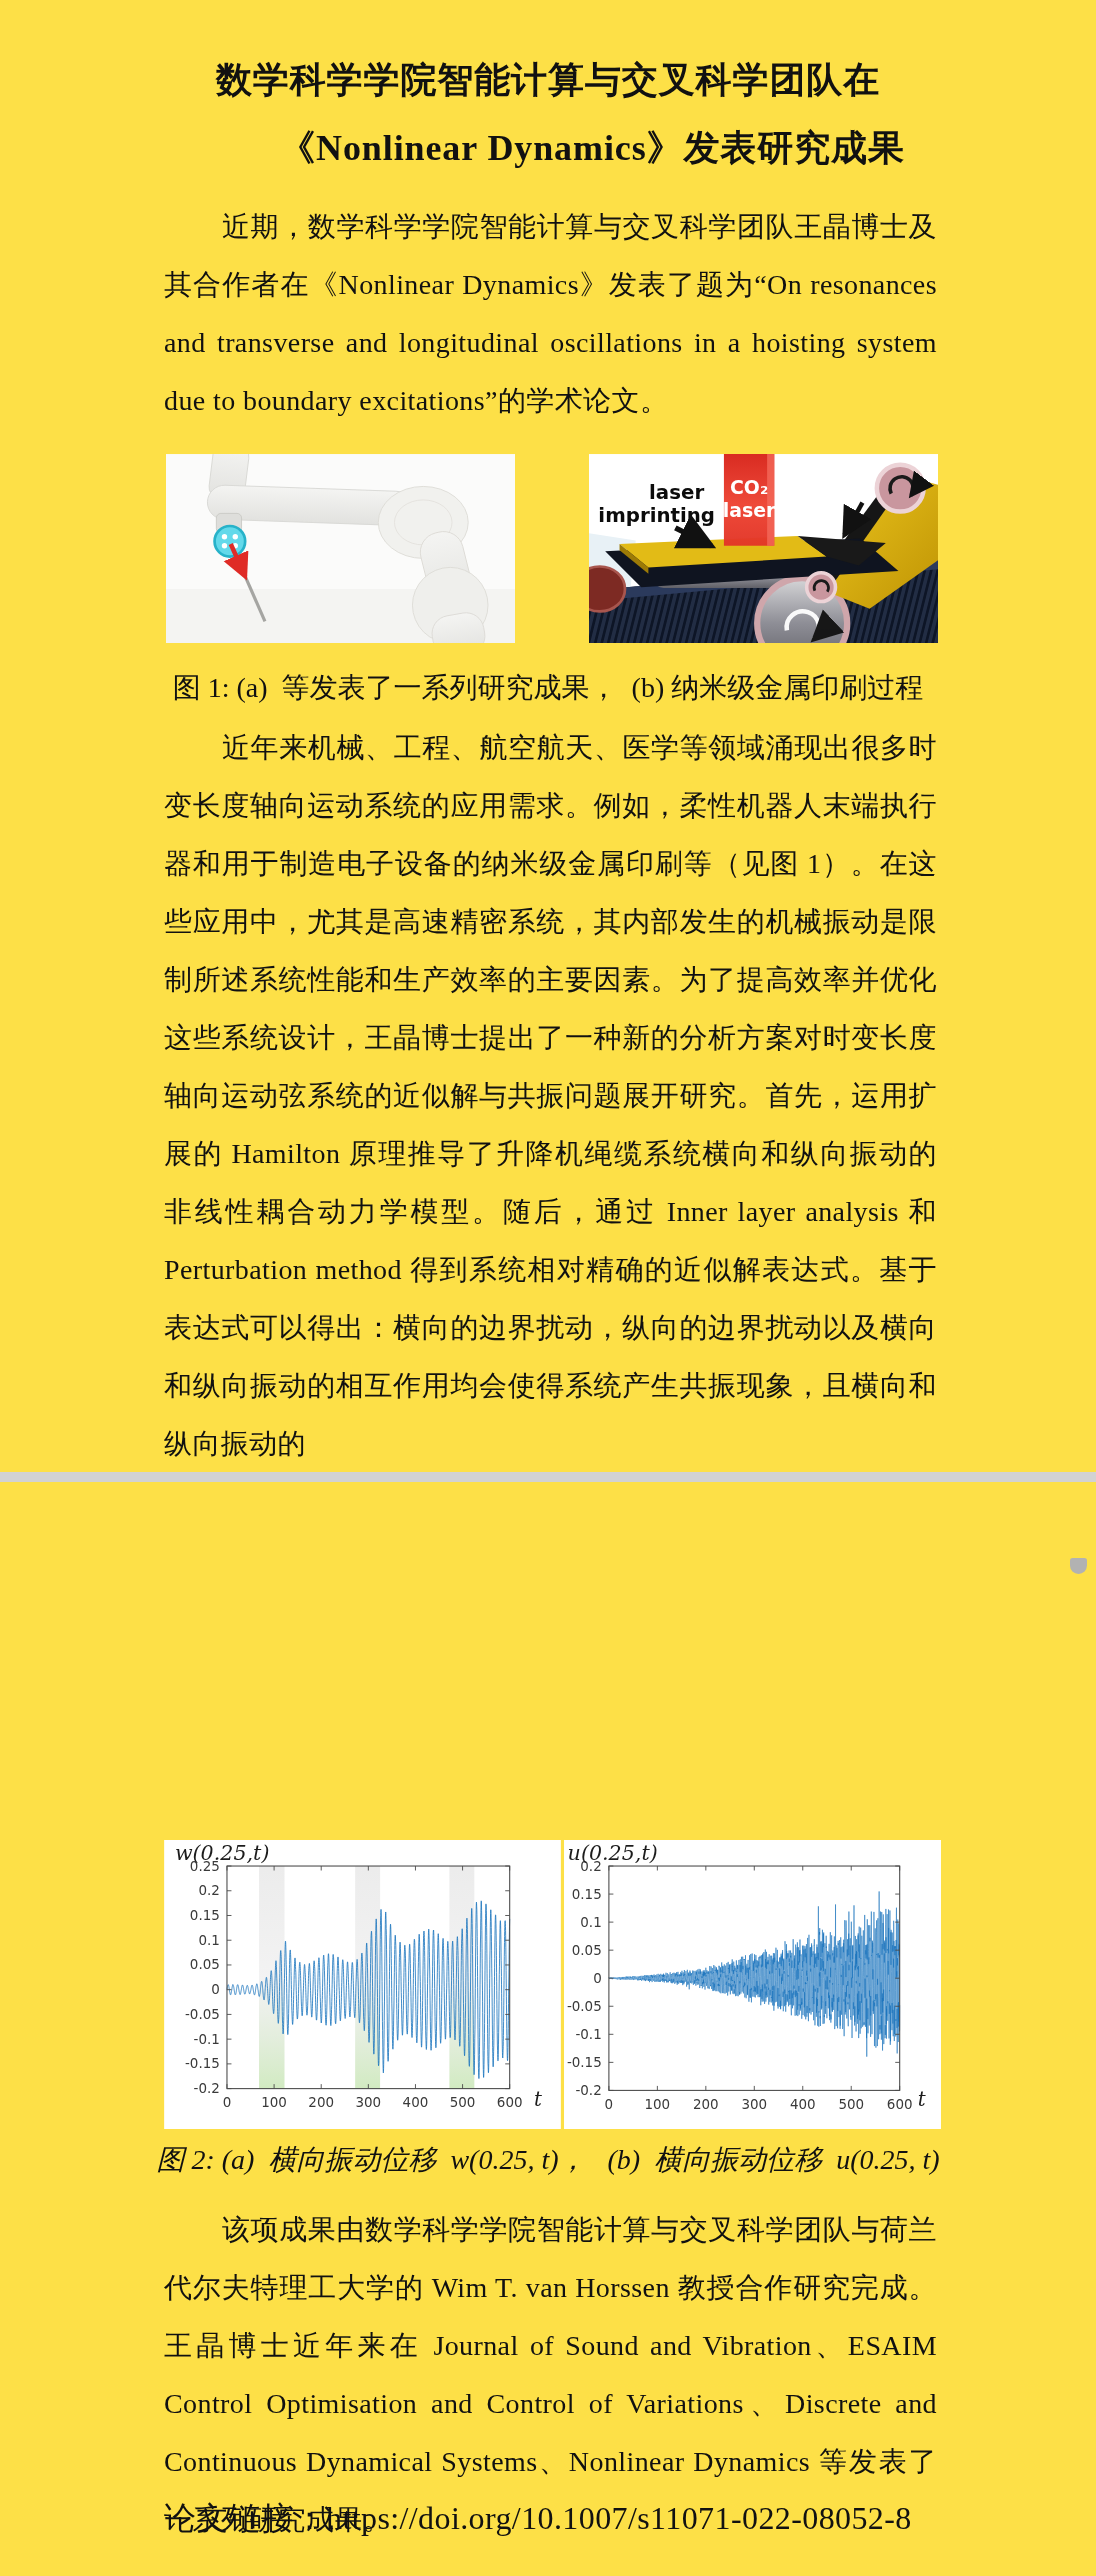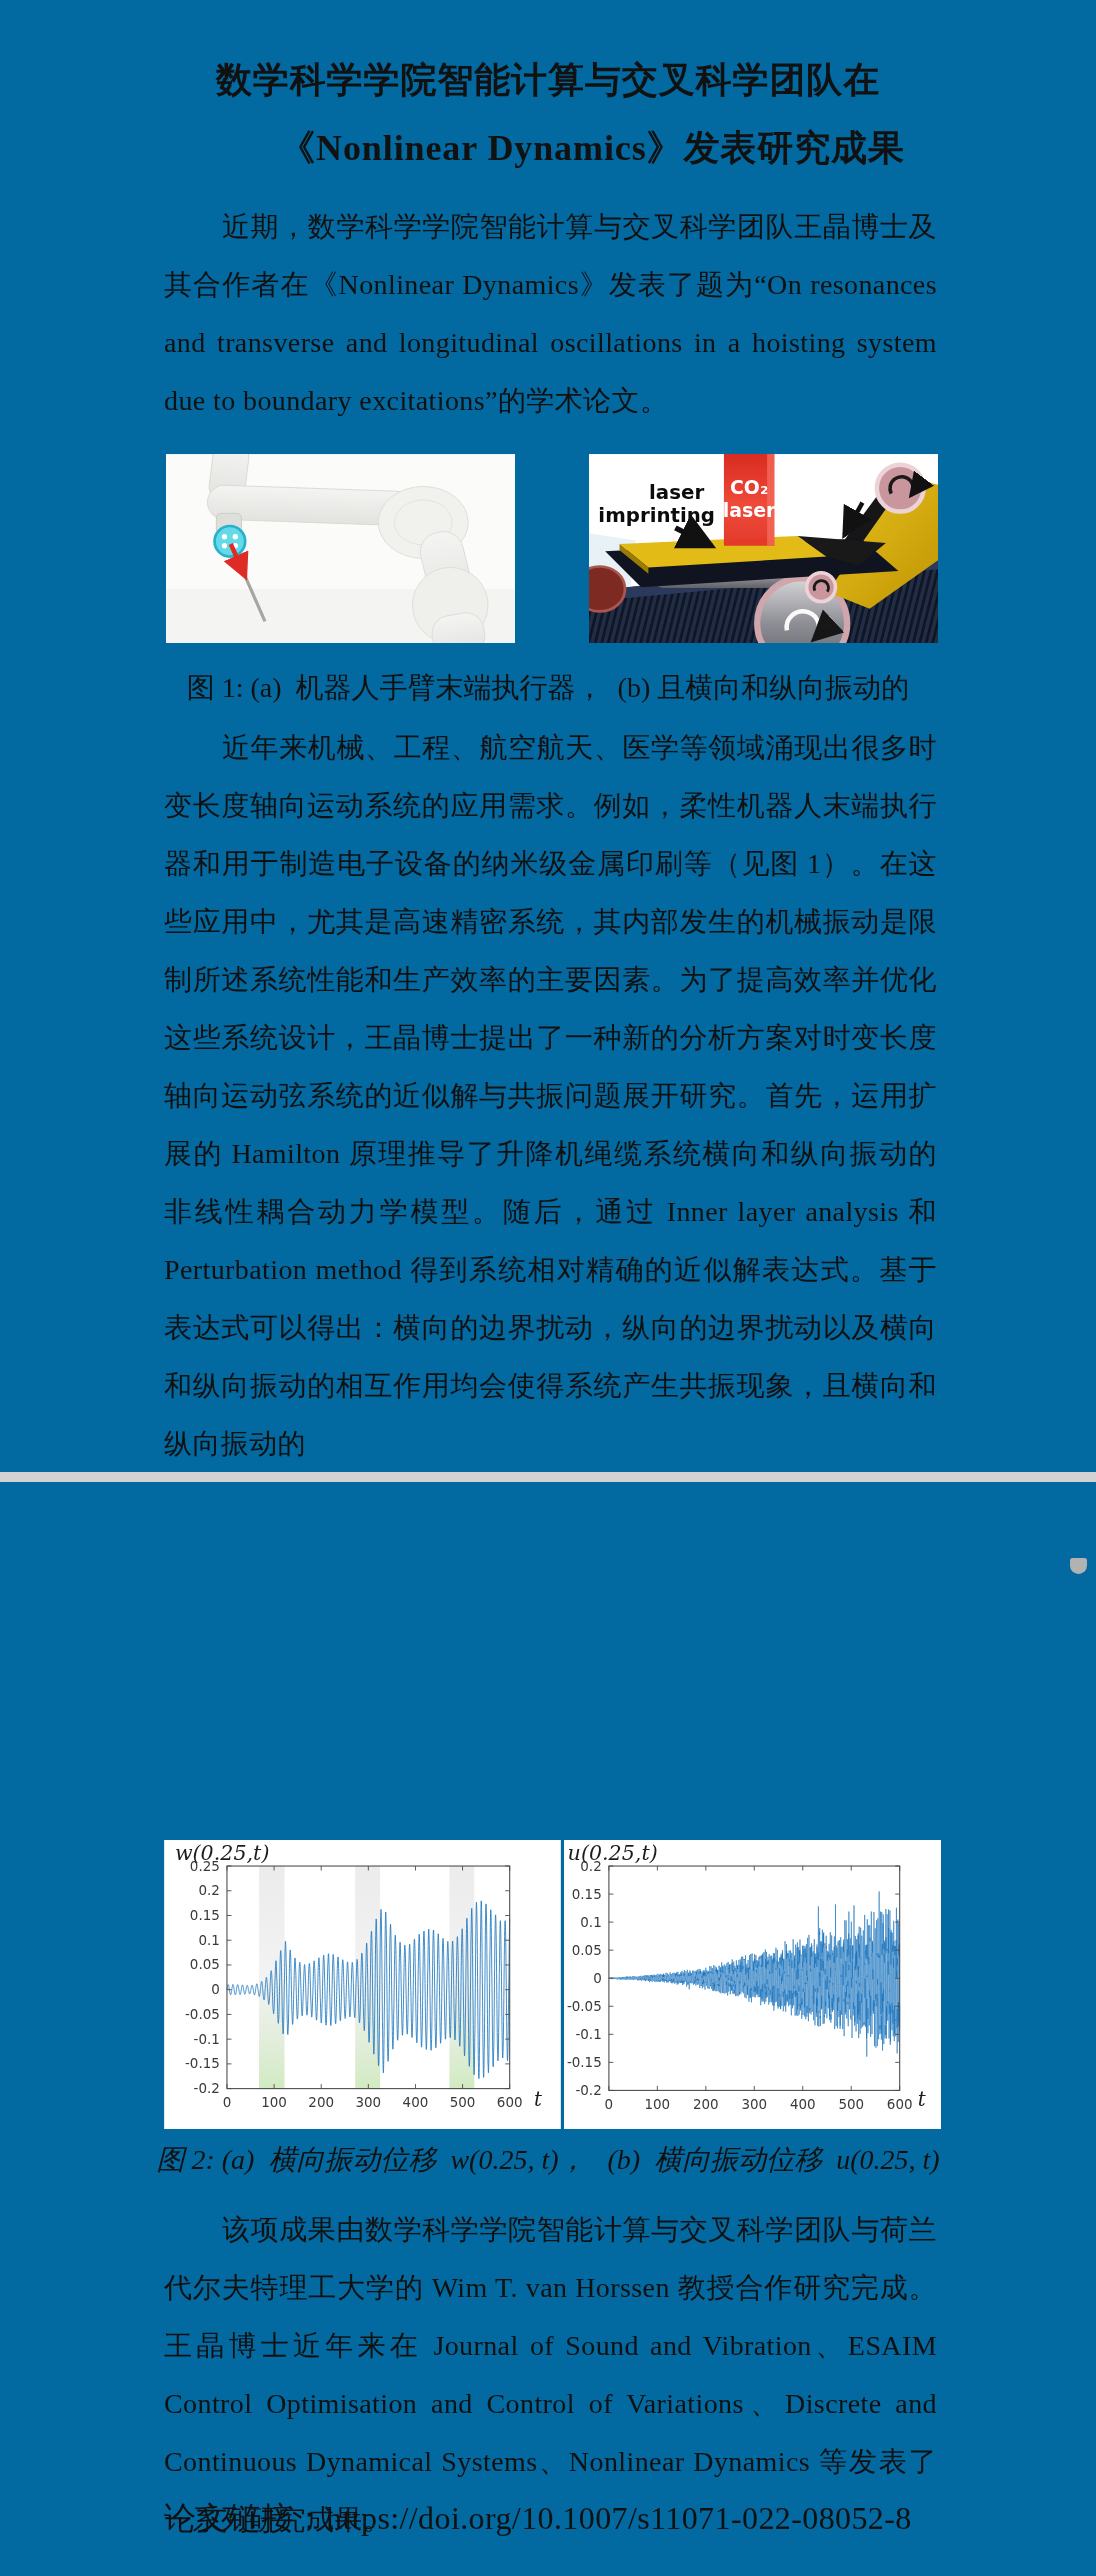--- a/index.html
+++ b/index.html
@@ -1,16 +1,16 @@
 <!DOCTYPE html>
 <html style="font-size:14.4px"><head>
 <meta charset="utf-8">
 <style>
   html,body{margin:0;padding:0;background:#fff;}
-  .page{position:relative;width:1096px;height:2576px;background:#0369a1;overflow:hidden;
+  .page{position:relative;width:1096px;height:2576px;background:#fde047;overflow:hidden;
         font-family:"Liberation Serif","DejaVu Serif",serif;color:#111;}
   .doc-title{position:absolute;left:0;width:1096px;text-align:center;font-size:36px;
              font-weight:bold;line-height:45px;letter-spacing:0.9px;}
   .para{position:absolute;left:164px;width:773px;font-size:28px;line-height:58px;
         text-align:justify;letter-spacing:0.4px;}
   .indent{text-indent:58px;}
   .caption{position:absolute;left:0;width:1096px;text-align:center;font-size:28px;
            line-height:45px;white-space:pre;}
   .photo{position:absolute;overflow:hidden;}
   .chart{position:absolute;}
@@ -121,21 +121,21 @@
 
       <line x1="304" y1="54" x2="284" y2="90" stroke="#111" stroke-width="5" marker-end="url(#blkarrow)"></line>
 
       <circle cx="346" cy="38" r="26" fill="#c9969e" stroke="#ecd3d7" stroke-width="5"></circle>
       <path d="M 336 44 a 13 13 0 1 1 22 2" fill="none" stroke="#1a1a1a" stroke-width="4" marker-end="url(#blkarrow)"></path>
       <circle cx="258" cy="148" r="16" fill="#c9969e" stroke="#ecd3d7" stroke-width="4"></circle>
       <path d="M 251 152 a 8 8 0 1 1 14 1" fill="none" stroke="#1a1a1a" stroke-width="3"></path>
     </svg>
   </div>
 
-  <div class="caption" style="top:665px;">图 1: (a)  机器人手臂末端执行器，  (b) 且横向和纵向振动的</div>
+  <div class="caption" style="top:665px;">图 1: (a)  等发表了一系列研究成果，  (b) 纳米级金属印刷过程</div>
 
   <div class="para indent" style="top:719px;">近年来机械、工程、航空航天、医学等领域涌现出很多时变长度轴向运动系统的应用需求。例如，柔性机器人末端执行器和用于制造电子设备的纳米级金属印刷等（见图 1）。在这些应用中，尤其是高速精密系统，其内部发生的机械振动是限制所述系统性能和生产效率的主要因素。为了提高效率并优化这些系统设计，王晶博士提出了一种新的分析方案对时变长度轴向运动弦系统的近似解与共振问题展开研究。首先，运用扩展的 Hamilton 原理推导了升降机绳缆系统横向和纵向振动的非线性耦合动力学模型。随后，通过 Inner layer analysis 和 Perturbation method 得到系统相对精确的近似解表达式。基于表达式可以得出：横向的边界扰动，纵向的边界扰动以及横向和纵向振动的相互作用均会使得系统产生共振现象，且横向和纵向振动的</div>
 
   <div class="separator" style="top: 1472px; background: rgb(210, 210, 210);"></div>
 
   <div class="peek-icon" style="left: 1070px; top: 1558px; background: rgb(178, 178, 178);"></div>
 
 
   <div class="chart" style="left:164px;top:1840px;width:397px;height:289px;"><svg width="397" height="289" viewBox="0 0 442 322">
         <defs>

